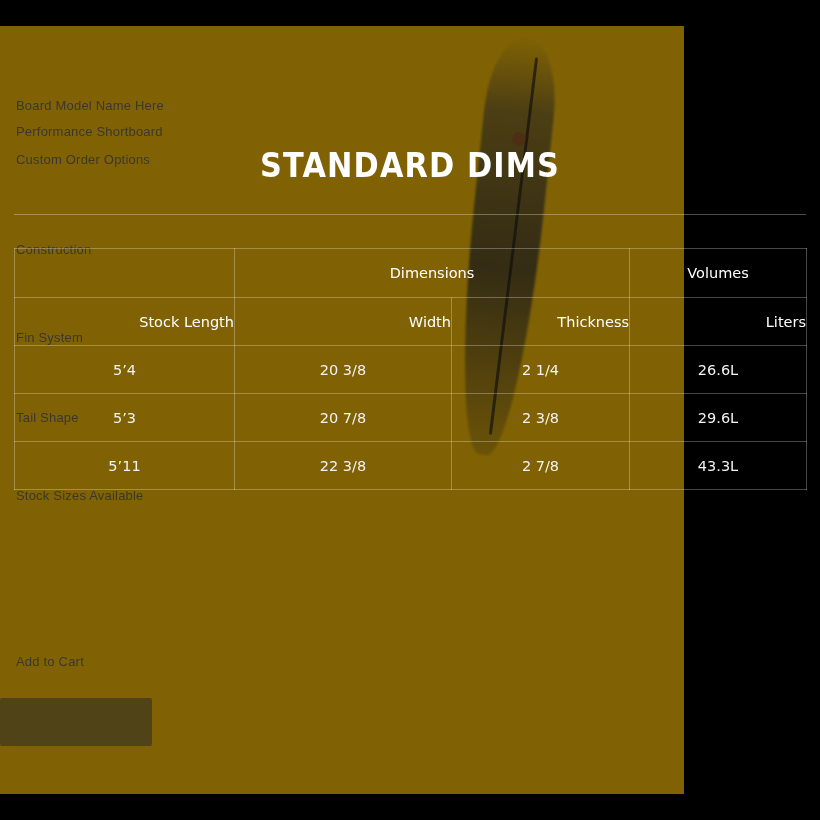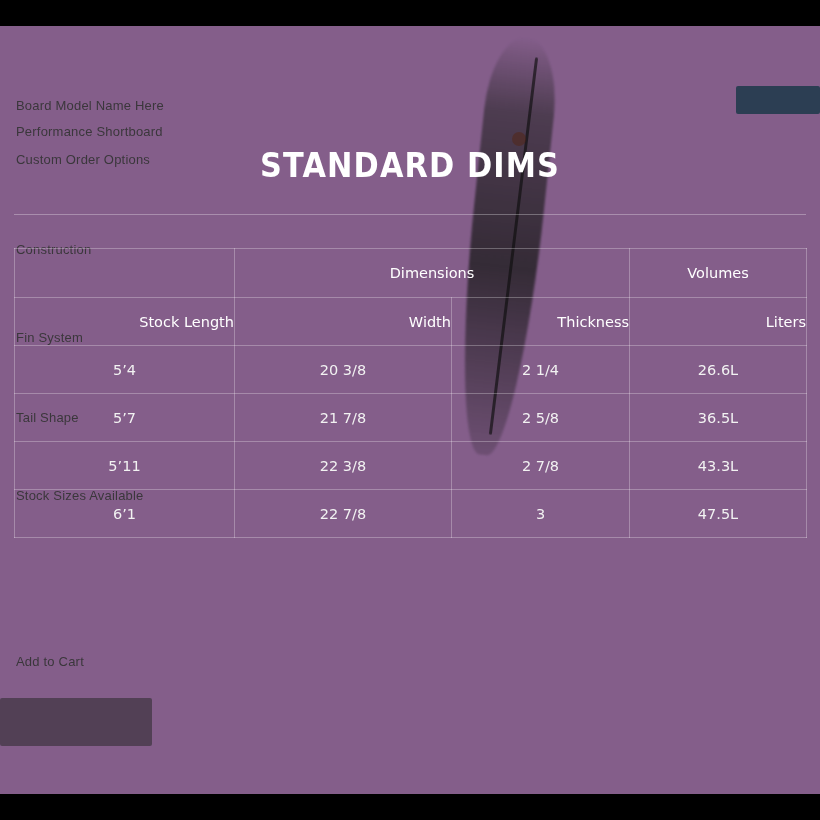--- a/index.html
+++ b/index.html
@@ -17,23 +17,23 @@
     width: 820px;
     height: 820px;
     background: #000;
     overflow: hidden;
   }
 
   
   #page-behind {
     position: absolute;
     left: 0; top: 26px;
-    width: 820px;
+    width: 684px;
     height: 768px;
-    background: #f0abfc;
+    background: #eab308;
     overflow: hidden;
   }
 
   .ghost {
     position: absolute;
     background: #4b4b4b;
     border-radius: 2px;
     opacity: .55;
   }
 
@@ -218,34 +218,28 @@
           <td>Liters</td>
         </tr>
 
         <tr>
           <td>5’4</td>
           <td>20 3/8</td>
           <td>2 1/4</td>
           <td>26.6L</td>
         </tr>
         <tr>
-          <td>5’7</td>
-          <td>21 7/8</td>
-          <td>2 5/8</td>
-          <td>36.5L</td>
+          <td>5’3</td>
+          <td>20 7/8</td>
+          <td>2 3/8</td>
+          <td>29.6L</td>
         </tr>
         <tr>
           <td>5’11</td>
           <td>22 3/8</td>
           <td>2 7/8</td>
           <td>43.3L</td>
         </tr>
-        <tr>
-          <td>6’1</td>
-          <td>22 7/8</td>
-          <td>3</td>
-          <td>47.5L</td>
-        </tr>
       </tbody>
     </table>
 
   </div>
 </div>
 
 </body></html>

